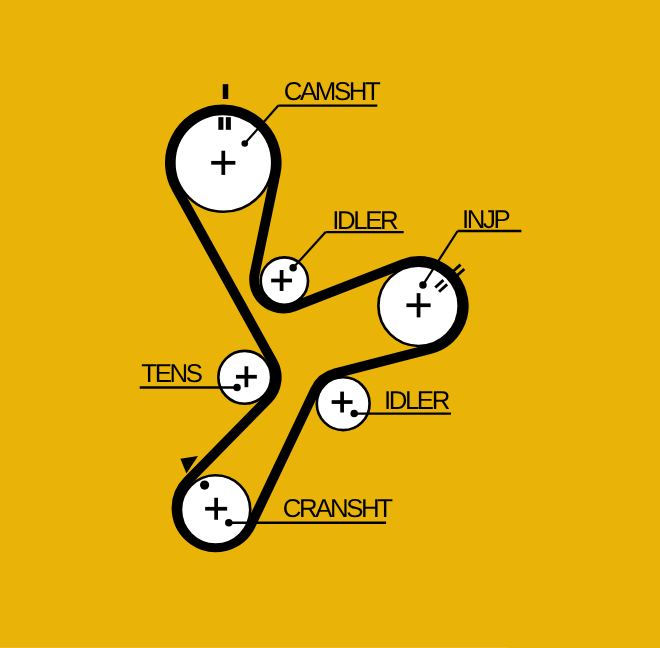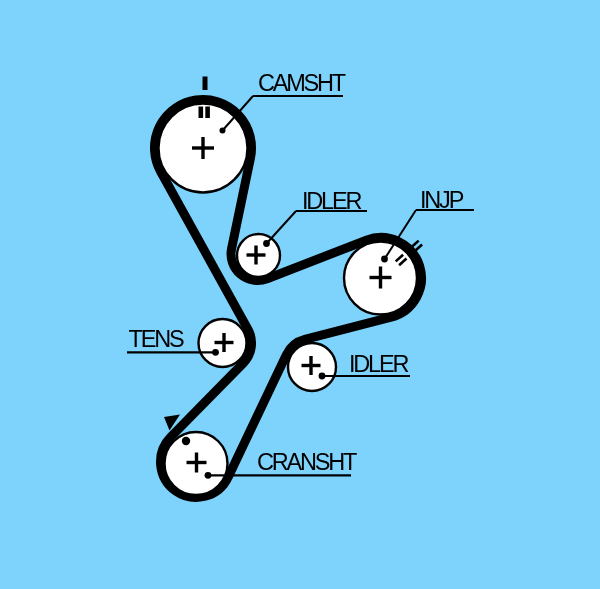--- a/index.html
+++ b/index.html
@@ -1,20 +1,20 @@
 <!DOCTYPE html>
 <html><head>
 <meta charset="utf-8">
 <style>
   html, body { margin: 0; padding: 0; background: #ffffff; }
   .stage {
     position: relative;
     width: 600px;
     height: 589px;
-    background: #7dd3fc;
+    background: #eab308;
     overflow: hidden;
   }
   svg { display: block; }
   text {
     font-family: "Liberation Sans", sans-serif;
     font-size: 23.5px;
     letter-spacing: -2.2px;
     fill: #000000;
   }
 </style>

